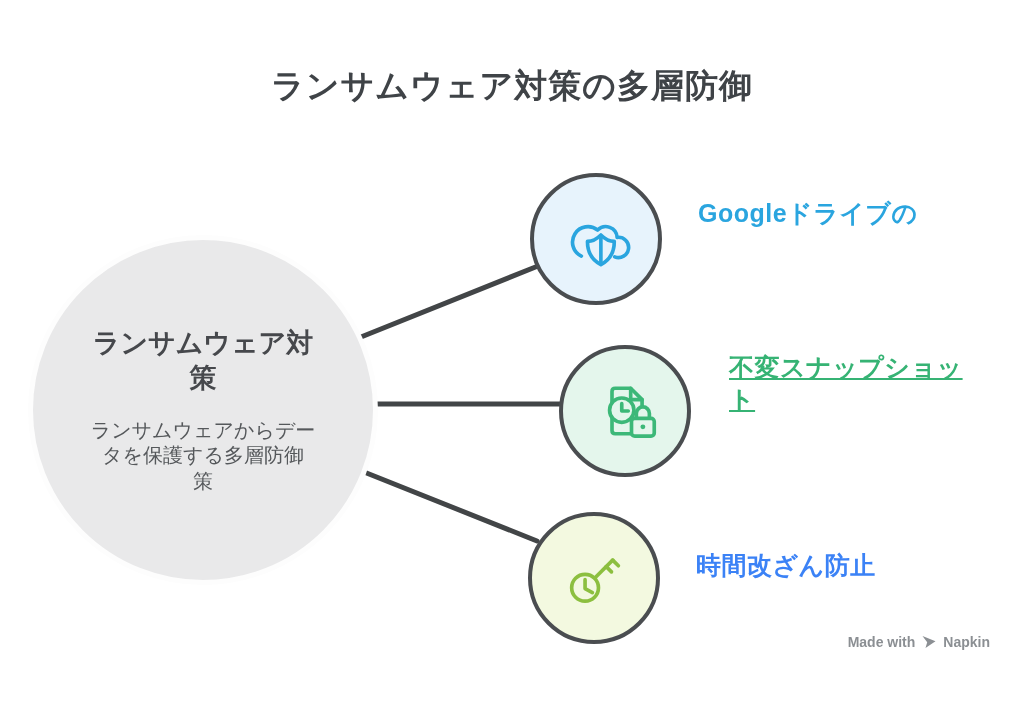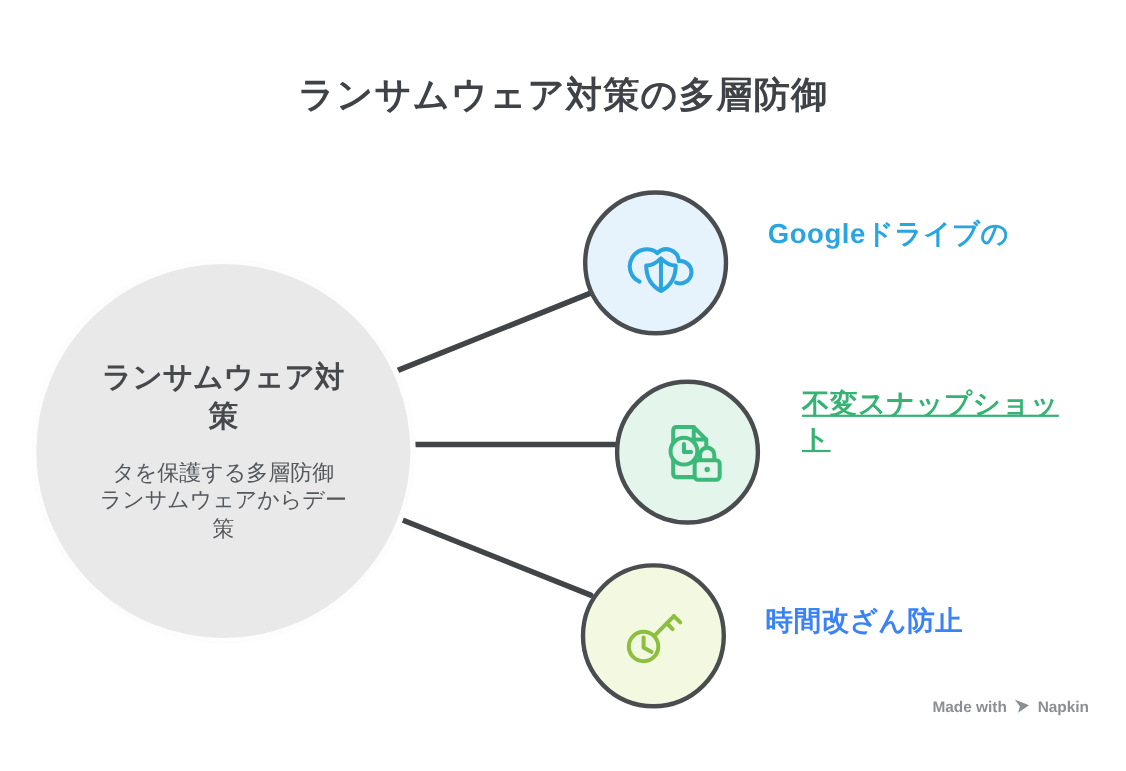--- a/index.html
+++ b/index.html
@@ -55,22 +55,22 @@
     <line x1="366" y1="404" x2="562" y2="404"></line>
     <line x1="354" y1="468" x2="537" y2="541"></line>
   </svg>
 
   <div class="hub">
     <div class="hub-title">
       <div>ランサムウェア対</div>
       <div>策</div>
     </div>
     <div class="hub-desc">
+      <div>ランサムウェアからデー</div>
       <div>タを保護する多層防御</div>
-      <div>ランサムウェアからデー</div>
       <div>策</div>
     </div>
   </div>
 
   <div class="node node--drive">
     <svg viewBox="0 0 96 96" fill="none" stroke="#2aa5df" stroke-width="4.5" stroke-linecap="round" stroke-linejoin="round">
       <path d="M30 69 A19 19 0 1 1 50 37 A14 14 0 0 1 74 46 A12.5 12.5 0 1 1 71 70"></path>
       <path d="M54 43 C59 48 65 51 70.5 51 C70.5 62 66.5 73 54 79.5 C41.5 73 37.5 62 37.5 51 C43 51 49 48 54 43 Z" fill="#e7f3fc"></path>
       <path d="M54 45 V78"></path>
     </svg>

